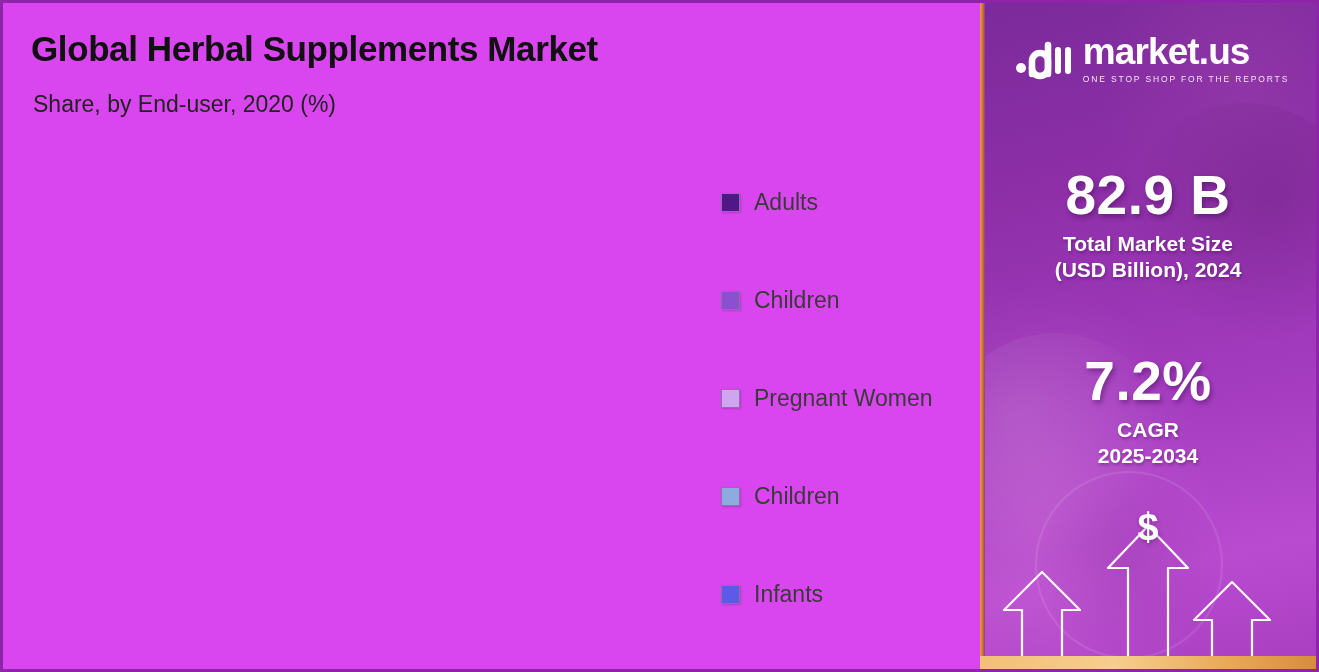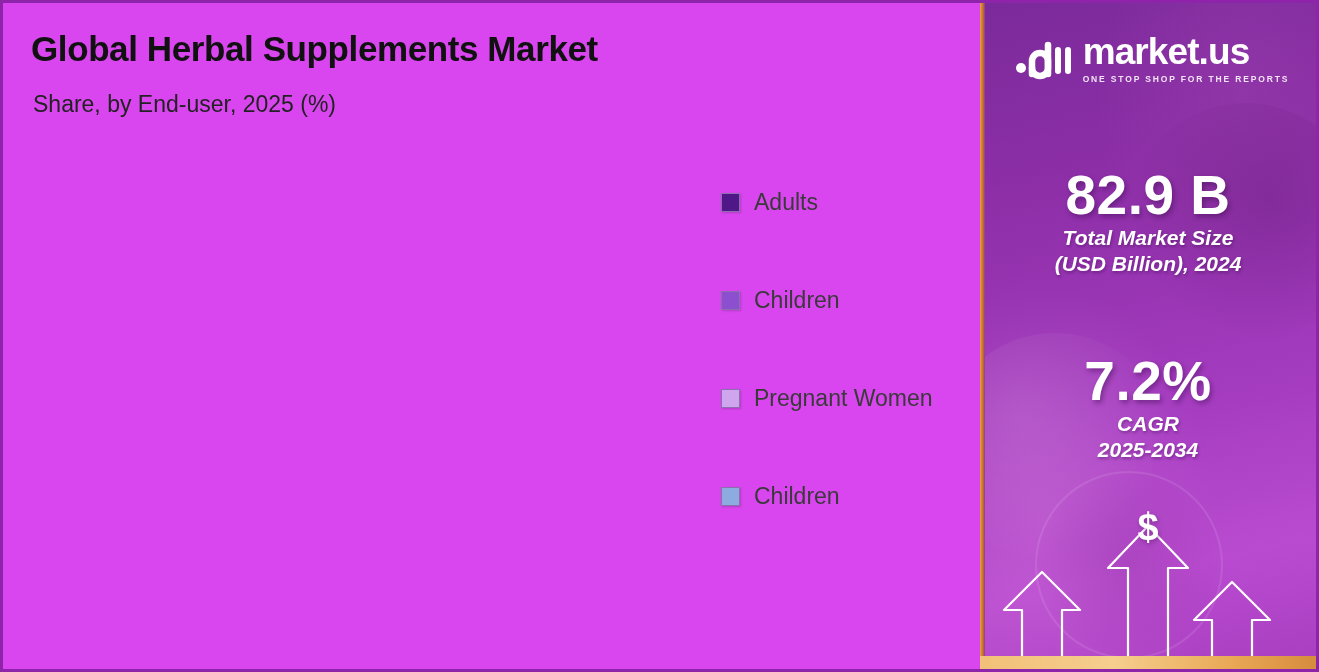--- a/index.html
+++ b/index.html
@@ -165,21 +165,21 @@
   #logo-wordmark {
     font-size: 37px;
     font-weight: 700;
     color: #ffffff;
     letter-spacing: -0.9px;
     line-height: 1;
   }
   #logo-tagline {
     margin-top: 4px;
     font-size: 8.5px;
-    font-weight: 700;
+    font-weight: 400;
     color: #f3e4f7;
     letter-spacing: 1.85px;
     white-space: nowrap;
   }
 
   
   .stat-block {
     position: absolute;
     left: 0; width: 100%;
     text-align: center;
@@ -190,26 +190,26 @@
 
   .stat-value {
     font-size: 55px;
     font-weight: 700;
     color: #ffffff;
     letter-spacing: 0.5px;
     line-height: 1.05;
     text-shadow: 2px 3px 5px rgba(60,10,80,0.45);
   }
   .stat-caption {
+    margin-top: 6px;
     font-size: 21px;
     font-weight: 700;
     color: #ffffff;
     line-height: 1.24;
     text-shadow: 1px 2px 3px rgba(60,10,80,0.40);
-    font-style: italic;
   }
   .stat-caption span { display: block; }
 
   
   #arrows-art {
     position: absolute;
     left: 0; bottom: 0;
     width: 336px; height: 185px;
     z-index: 3;
   }
@@ -227,39 +227,43 @@
 </style>
 </head>
 <body>
 
 <div id="infographic">
 
   <div id="left-panel">
 
     <div id="chart-title">Global Herbal Supplements Market</div>
 
-    <div id="chart-subtitle">Share, by End-user, 2025 (%)</div>
+    <div id="chart-subtitle">Share, by End-user, 2020 (%)</div>
 
 
     <div id="legend">
         <div class="legend-item">
           <span class="legend-swatch" style="background: rgb(79, 23, 135);"></span>
           <span class="legend-label">Adults</span>
         </div>
         <div class="legend-item">
           <span class="legend-swatch" style="background: rgb(139, 79, 208);"></span>
           <span class="legend-label">Children</span>
         </div>
         <div class="legend-item">
           <span class="legend-swatch" style="background: rgb(207, 165, 238);"></span>
           <span class="legend-label">Pregnant Women</span>
         </div>
         <div class="legend-item">
           <span class="legend-swatch" style="background: rgb(142, 171, 224);"></span>
           <span class="legend-label">Children</span>
+        </div>
+        <div class="legend-item">
+          <span class="legend-swatch" style="background: rgb(91, 91, 232);"></span>
+          <span class="legend-label">Infants</span>
         </div>
       </div>
   </div>
 
   <div id="right-panel">
 
     <div id="panel-divider"></div>
 
     <div class="bg-blob" id="blob-a"></div>
     <div class="bg-blob" id="blob-b"></div>

